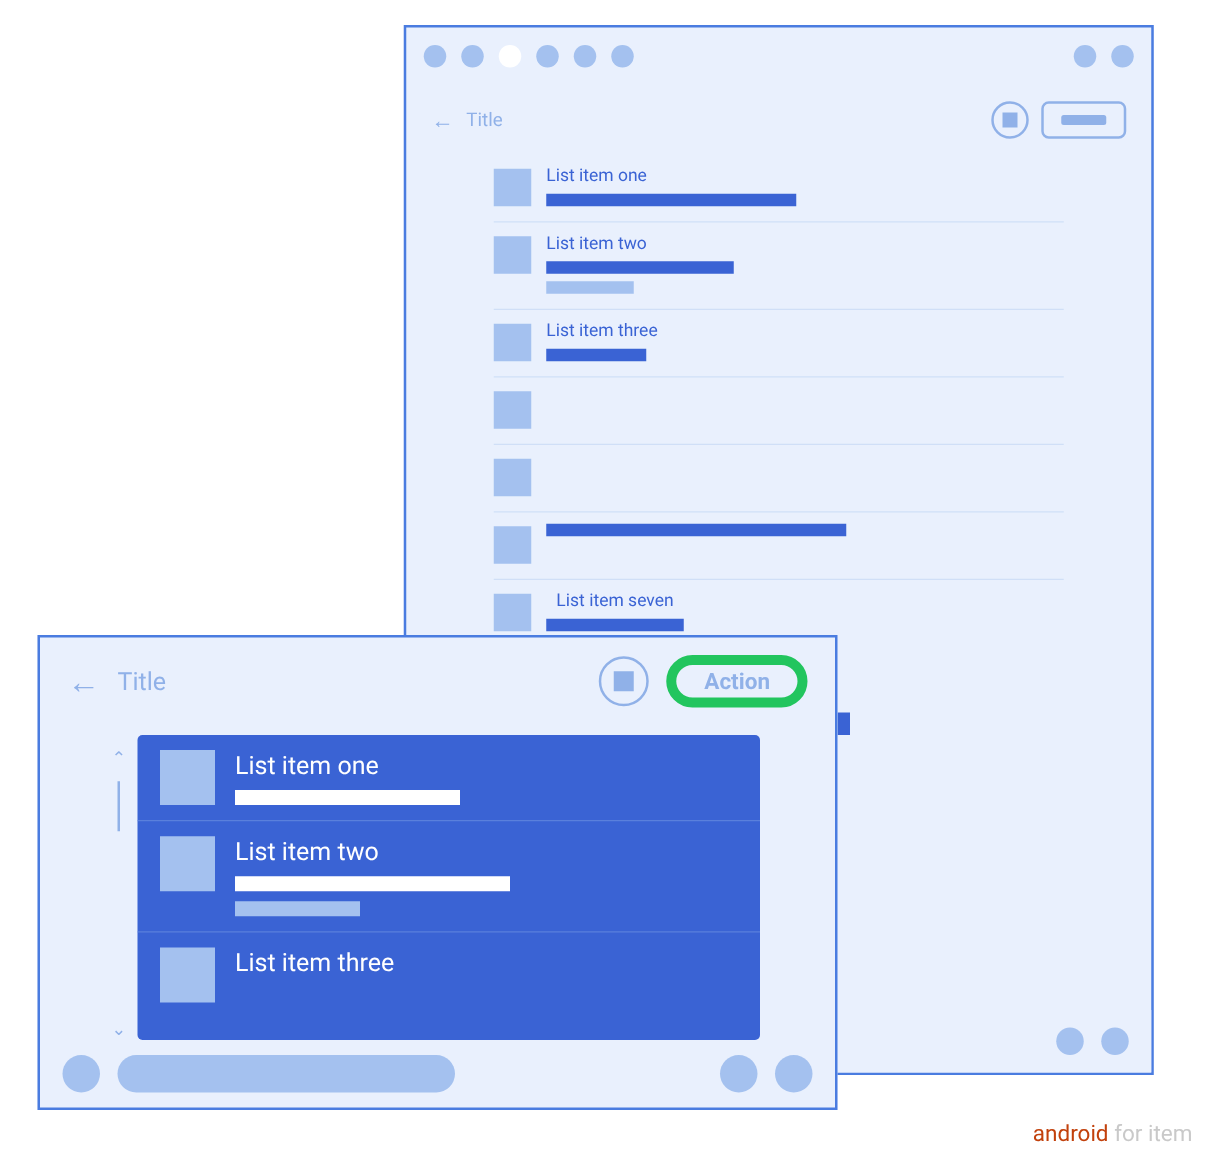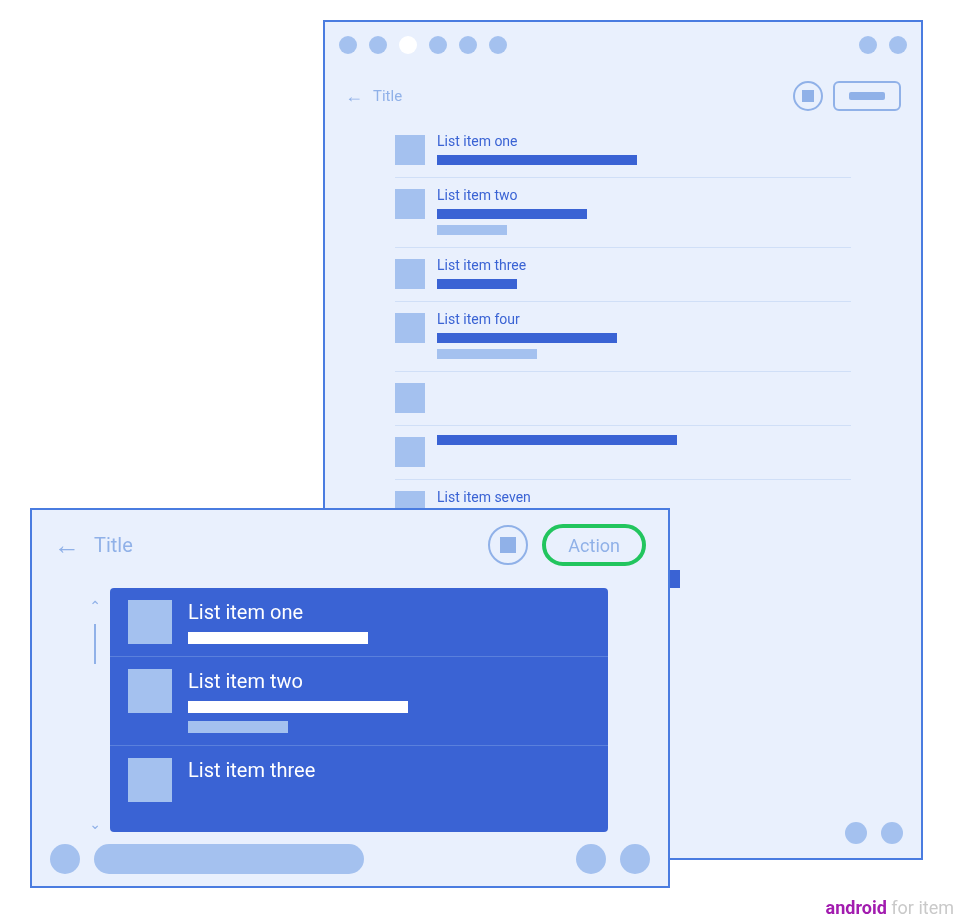--- a/index.html
+++ b/index.html
@@ -50,21 +50,21 @@
   .hdr-pillbtn .bar { width: 36px; height: 8px; background: #90b1e8; border-radius: 2px; }
 
   .win-back-list {
     padding: 0 70px 0 70px;
   }
   .lb-item {
     padding: 9px 0 12px 0;
     border-bottom: 1px solid #d0dff7;
     display: flex; gap: 12px;
   }
-  .lb-item:last-child { border-bottom: none; }
+  .lb-item:last-child { border-bottom: none; text-align: center; }
   .lb-thumb { width: 30px; height: 30px; background: #a4c1ef; flex-shrink: 0; margin-top: 2px; }
   .lb-body { display: flex; flex-direction: column; gap: 6px; }
   .lb-title { color: #3a63d4; font-size: 14px; }
   .lb-bar1 { height: 10px; background: #3a63d4; }
   .lb-bar2 { height: 10px; background: #a4c1ef; }
 
   .win-back-bottombar {
     position: absolute; left: 0; right: 0; bottom: 0;
     height: 50px;
     display: flex; align-items: center;
@@ -102,26 +102,26 @@
   .wf-spacer { flex: 1; }
   .wf-iconbtn {
     width: 40px; height: 40px;
     border: 2px solid #90b1e8;
     border-radius: 50%;
     display: flex; align-items: center; justify-content: center;
   }
   .wf-iconbtn .sq { width: 16px; height: 16px; background: #90b1e8; }
   .wf-actionbtn {
     height: 42px;
-    border: 4px solid #22c55e;
+    border: 8px solid #22c55e;
     border-radius: 21px;
     display: flex; align-items: center;
     padding: 0 22px;
     color: #90b1e8;
-    font-size: 18px; font-weight: 400;
+    font-size: 18px; font-weight: 700;
   }
 
   .wf-body {
     position: absolute;
     left: 48px; right: 60px; top: 78px; bottom: 54px;
     display: flex;
   }
   .wf-scroll {
     width: 30px; display: flex; flex-direction: column; align-items: center;
     padding-top: 10px;
@@ -159,21 +159,21 @@
   .wf-dot { width: 30px; height: 30px; border-radius: 50%; background: #a4c1ef; }
   .wf-pill { height: 30px; width: 270px; border-radius: 15px; background: #a4c1ef; }
   .wf-spacer2 { flex: 1; }
 
   .watermark {
     position: absolute;
     right: 18px; bottom: 6px;
     font-size: 18px;
     color: #c9c9c9;
   }
-  .watermark .a { font-weight: 700; color: #a21caf; }
+  .watermark .a { font-weight: 400; color: #c2410c; }
 </style>
 </head>
 <body>
 
 <div class="win-back">
   <div class="win-back-topbar">
     <div class="tb-dot"></div>
     <div class="tb-dot"></div>
     <div class="tb-dot active"></div>
     <div class="tb-dot"></div>
@@ -214,25 +214,20 @@
       </div>
       <div class="lb-item">
         <div class="lb-thumb"></div>
         <div class="lb-body">
           <div class="lb-title">List item three</div>
           <div class="lb-bar1" style="width:80px"></div>
         </div>
       </div>
       <div class="lb-item">
         <div class="lb-thumb"></div>
-        <div class="lb-body">
-          <div class="lb-title">List item four</div>
-          <div class="lb-bar1" style="width:180px"></div>
-          <div class="lb-bar2" style="width:100px"></div>
-        </div>
       </div>
       <div class="lb-item">
         <div class="lb-thumb"></div>
       </div>
       <div class="lb-item">
         <div class="lb-thumb"></div>
         <div class="lb-body">
           <div class="lb-bar1" style="width:240px"></div>
         </div>
       </div>

